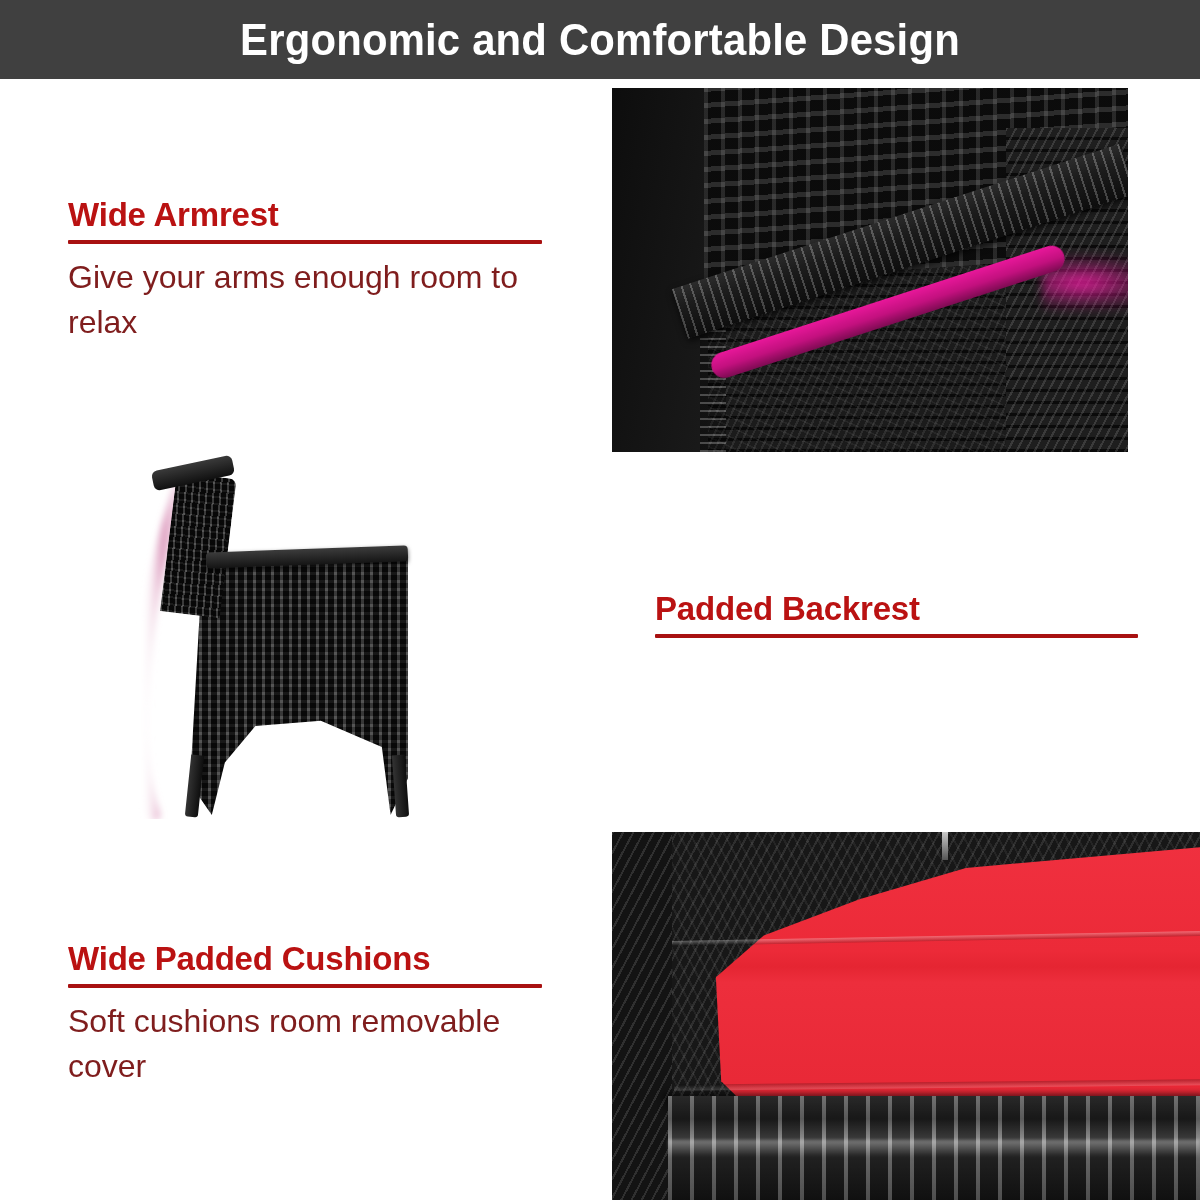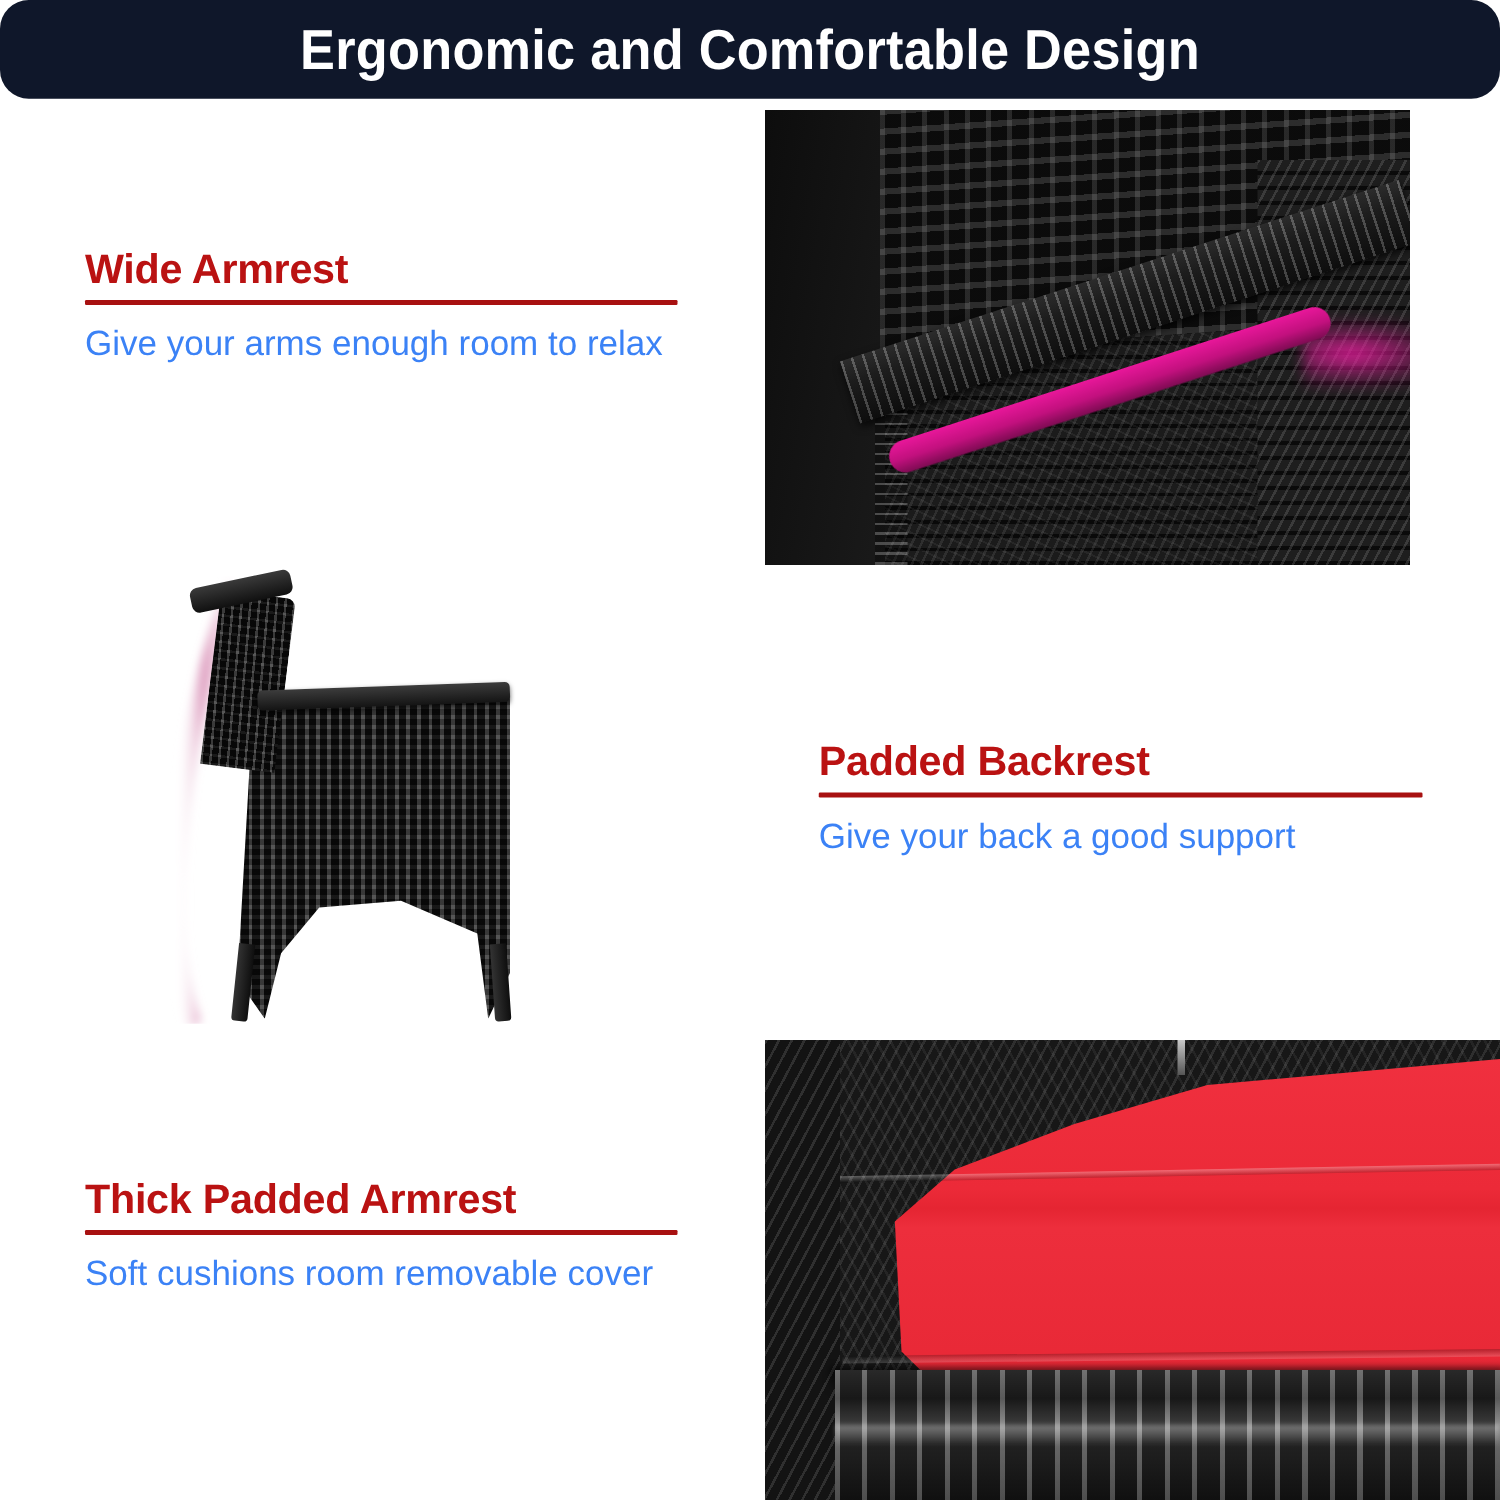--- a/index.html
+++ b/index.html
@@ -9,22 +9,22 @@
     background:#ffffff;
     font-family:"Liberation Sans","DejaVu Sans",sans-serif;
     overflow:hidden;
     position:relative;
   }
   .page{position:relative;width:1200px;height:1200px;overflow:hidden;background:#fff;}
 
   
   .banner{
     position:absolute;left:0;top:0;width:1200px;height:79px;
-    background:#0f172a;
-    display:flex;align-items:center;justify-content:center;border-radius:23px;
+    background:#404040;
+    display:flex;align-items:center;justify-content:center;
   }
   .banner-title{
     color:#ffffff;
     font-size:45px;
     font-weight:bold;
     letter-spacing:.2px;
     line-height:1;
     transform:scaleX(.93);
     white-space:nowrap;
     font-family:"Liberation Sans","DejaVu Sans",sans-serif;
@@ -40,22 +40,22 @@
     line-height:1.15;
     letter-spacing:-.2px;
     white-space:nowrap;
     font-family:"Liberation Sans","DejaVu Sans",sans-serif;
   }
   .rule{
     height:4px;background:#a81111;margin-top:6px;border-radius:1px;
   }
   .feature p{
     margin:11px 0 0 0;
-    font-size:28px;
-    color:#3b82f6;
+    font-size:32px;
+    color:#7f1d1d;
     line-height:1.42;
     font-weight:400;
     font-family:"Liberation Sans","DejaVu Sans",sans-serif;
   }
 
   #feat-armrest{left:68px;top:196px;width:478px;}
   #feat-armrest .rule{width:474px;}
 
   #feat-backrest{left:655px;top:590px;width:485px;}
   #feat-backrest .rule{width:483px;}
@@ -294,25 +294,24 @@
 
   <div class="feature" id="feat-armrest">
     <h2>Wide Armrest</h2>
     <div class="rule"></div>
     <p>Give your arms enough room to relax</p>
   </div>
 
   <div class="feature" id="feat-backrest">
     <h2>Padded Backrest</h2>
     <div class="rule"></div>
-    <p>Give your back a good support</p>
   </div>
 
   <div class="feature" id="feat-cushions">
-    <h2>Thick Padded Armrest</h2>
+    <h2>Wide Padded Cushions</h2>
     <div class="rule"></div>
     <p>Soft cushions room removable cover</p>
   </div>
 
   <div class="photo" id="photo-armrest">
     <div class="weave"></div>
     <div id="armrest-leftpanel"></div>
     <div id="armrest-backpanel"></div>
     <div id="armrest-post"></div>
     <div id="armrest-vrail"></div>

